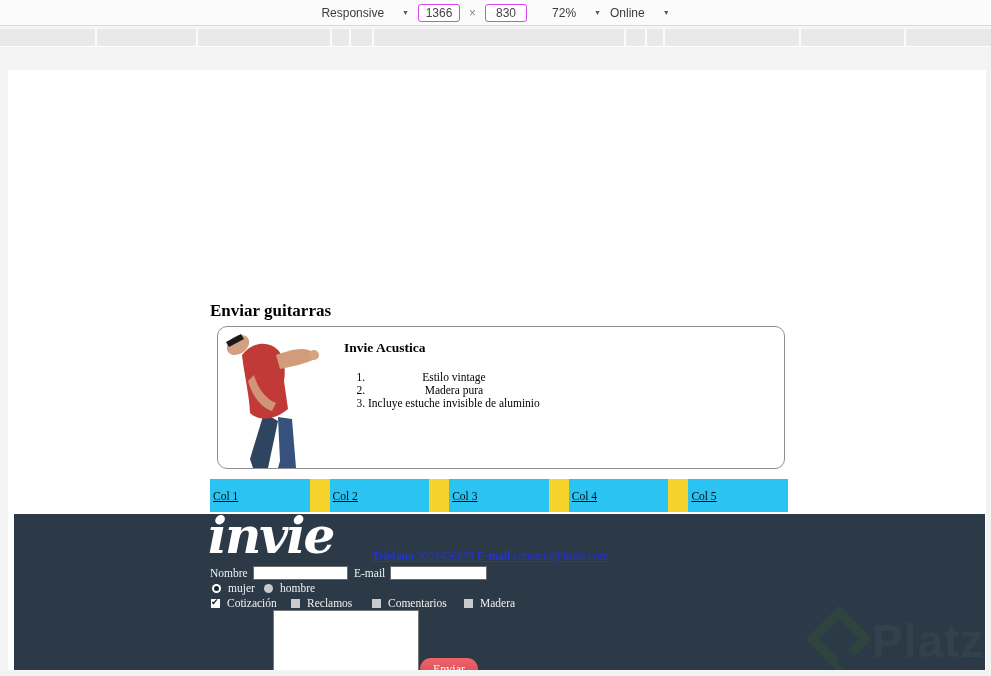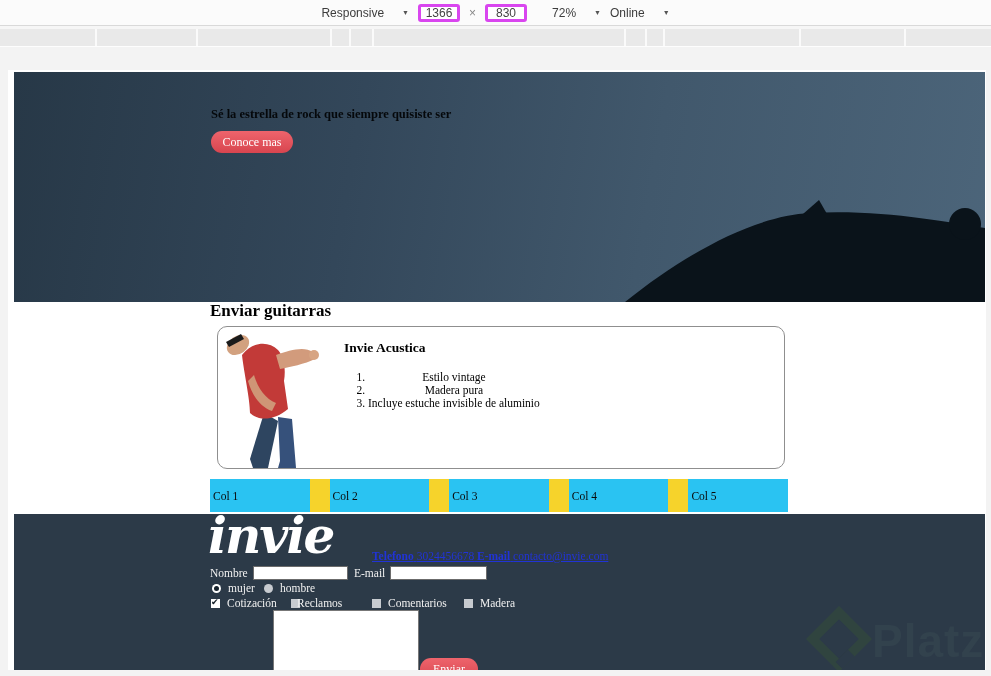--- a/index.html
+++ b/index.html
@@ -7,21 +7,21 @@
               font-family:"Liberation Serif", serif; }
   .stage { position:absolute; left:0; top:0; width:991px; height:676px; }
 
   
   .toolbar { position:absolute; left:0; top:0; width:991px; height:26px;
     background:#fbfbfb; border-bottom:1px solid #d9d9d9;
     display:flex; align-items:center; justify-content:center; gap:9px;
     font-family:"Liberation Sans", sans-serif; font-size:12px; color:#3c3c3c; }
   .tb-group { display:flex; align-items:center; gap:16px; cursor:default; }
   .chev { font-size:7px; color:#555; margin-left:2px; }
-  .dim-input { width:42px; height:18px; border:3px solid #d946ef; border-radius:3px;
+  .dim-input { width:42px; height:18px; border:1px solid #d946ef; border-radius:3px;
     background:#fff; text-align:center; font-size:12px; color:#444;
     font-family:"Liberation Sans", sans-serif; }
   .times { color:#888; font-size:12px; }
 
   
   .mqbar { position:absolute; left:0; top:26px; width:991px; height:21px;
     background:#e9e9e9; border-top:3px solid #f6f6f6; border-bottom:1px solid #fdfdfd; }
   .mq-div { position:absolute; top:0; bottom:0; width:2px; background:#fafafa; }
 
   
@@ -44,21 +44,21 @@
     border:1px solid #8f8f8f; border-radius:10px; background:#fff; }
   .rocker { position:absolute; left:2px; top:2px; width:112px; height:139px; }
   .card-title { position:absolute; left:126px; top:13px; font-size:13.5px; font-weight:bold; color:#000; }
   .card-list { position:absolute; left:128px; top:44px; font-size:11.5px; line-height:13px;
     color:#000; padding-left:22px;text-align:center; }
 
   
   .cols { position:absolute; left:202px; top:409px; width:578px; height:33px;
     background:#f6d32b; display:flex; gap:20px; }
   .col { flex:1; background:#2ac3f2; display:flex; align-items:center;
-    padding-left:3px; font-size:11.5px; color:#0a0a0a; }
+    padding-left:3px; font-size:11.5px; color:#0a0a0a;text-decoration:underline; }
 
   
   .footer { position:absolute; left:6px; top:444px; width:971px; height:156px; background:#2c3a48; }
   .logo { position:absolute; left:194px; top:-8px; font-size:50px; line-height:60px;
     font-family:"DejaVu Serif", serif; font-style:italic; font-weight:bold;
     color:#fff; letter-spacing:-2px; }
   .contact { position:absolute; left:358px; top:36px; font-size:11.5px;
     color:#2133d6; text-decoration:underline; cursor:pointer; white-space:nowrap; }
   .contact b { font-weight:bold; }
   .flabel { position:absolute; font-size:11.5px; color:#f1f1f1; }
@@ -115,29 +115,20 @@
     <div class="mq-div" style="left:372px"></div>
     <div class="mq-div" style="left:624px"></div>
     <div class="mq-div" style="left:645px"></div>
     <div class="mq-div" style="left:663px"></div>
     <div class="mq-div" style="left:799px"></div>
     <div class="mq-div" style="left:904px"></div>
   </div>
 
   <div class="device">
 
-    <div class="hero">
-      <svg class="hero-arc" width="360" height="110" viewBox="0 0 360 110">
-        <path d="M0,110 C60,62 128,24 185,21 C255,17 322,30 360,36 L360,110 Z" fill="#0a131a"></path>
-        <circle cx="340" cy="32" r="16" fill="#0a131a"></circle>
-        <polygon points="178,22 194,8 202,22" fill="#0a131a"></polygon>
-      </svg>
-      <div class="hero-title">Sé la estrella de rock que siempre quisiste ser</div>
-      <button class="cta-btn">Conoce mas</button>
-    </div>
 
     <h2 class="section-title">Enviar guitarras</h2>
 
     <div class="card">
       <svg class="rocker" viewBox="0 0 112 139">
         <path d="M44,84 L30,130 L33,139 L48,139 L58,92 Z" fill="#2e4560"></path>
         <path d="M58,88 L60,132 L58,139 L76,139 L72,90 Z" fill="#36517b"></path>
         <path d="M22,26 C32,13 48,11 58,21 C64,28 66,40 64,52 L68,80 C54,92 38,92 30,84 C30,70 24,44 22,26 Z" fill="#c23a38"></path>
         <path d="M56,26 C70,21 84,17 93,23 L95,30 C85,35 70,38 60,40 Z" fill="#d29b7c"></path>
         <circle cx="94" cy="26" r="5" fill="#d7a482"></circle>
@@ -177,21 +168,21 @@
       <input class="finput" style="left: 376px; top: 52px; width: 97px;">
 
       <span class="radio on" style="left:198px; top:70px;"></span>
       <span class="flabel" style="left:214px; top:68px;">mujer</span>
       <span class="radio" style="left:250px; top:70px;"></span>
       <span class="flabel" style="left:266px; top:68px;">hombre</span>
 
       <span class="checkbox on" style="left:197px; top:85px;"></span>
       <span class="flabel" style="left:213px; top:83px;">Cotización</span>
       <span class="checkbox" style="left:277px; top:85px;"></span>
-      <span class="flabel" style="left:283px; top:83px;">Reclamos</span>
+      <span class="flabel" style="left:293px; top:83px;">Reclamos</span>
       <span class="checkbox" style="left:358px; top:85px;"></span>
       <span class="flabel" style="left:374px; top:83px;">Comentarios</span>
       <span class="checkbox" style="left:450px; top:85px;"></span>
       <span class="flabel" style="left:466px; top:83px;">Madera</span>
 
       <textarea class="message-area" style=""></textarea>
       <button class="submit-btn">Enviar</button>
 
       <div class="wm">
         <svg width="66" height="66" viewBox="0 0 70 70">

